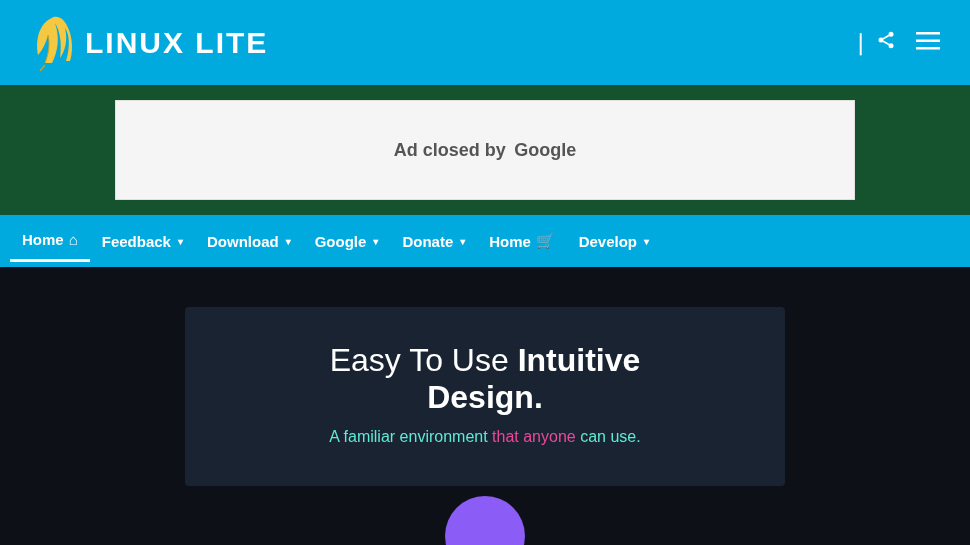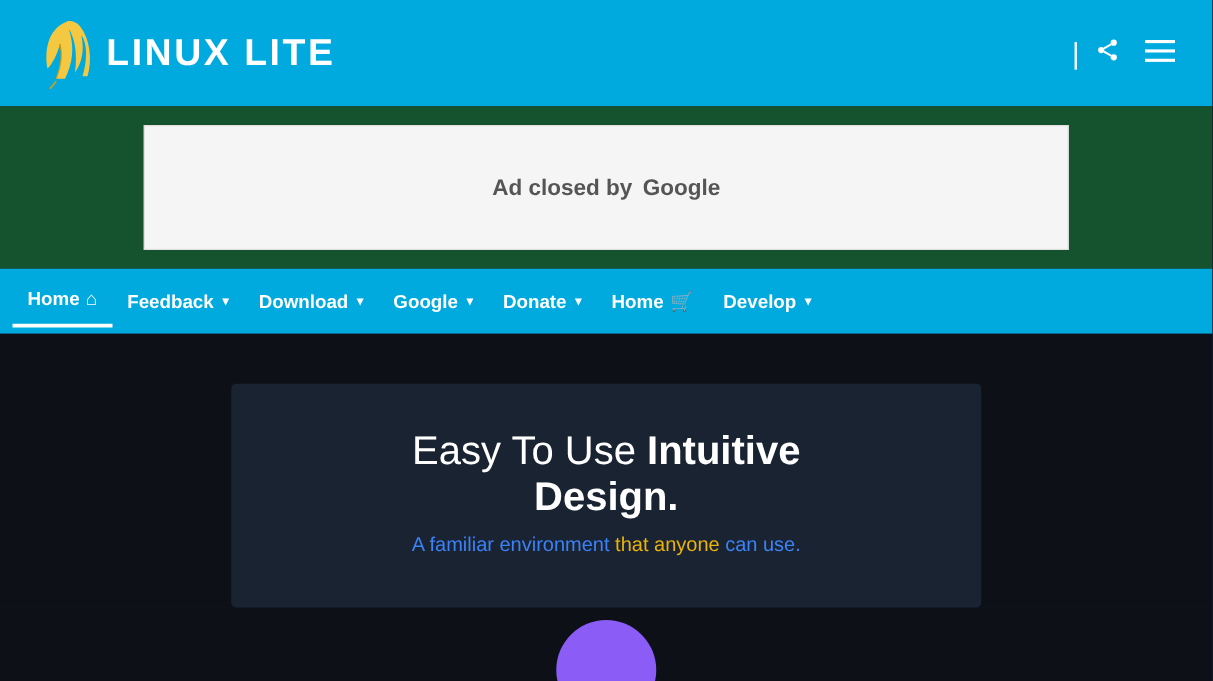--- a/index.html
+++ b/index.html
@@ -118,24 +118,24 @@
       font-weight: 300;
       margin-bottom: 12px;
     }
     .hero-title strong {
       font-weight: 700;
     }
     .hero-subtitle {
       font-size: 16px;
     }
     .hero-subtitle .normal {
-      color: #3b82f6;
+      color: #5eead4;
     }
     .hero-subtitle .highlight {
-      color: #eab308;
+      color: #ec4899;
     }
 
     
     .bottom-area {
       background: #0d1117;
       display: flex;
       justify-content: center;
       padding-top: 10px;
       height: 80px;
       overflow: hidden;

